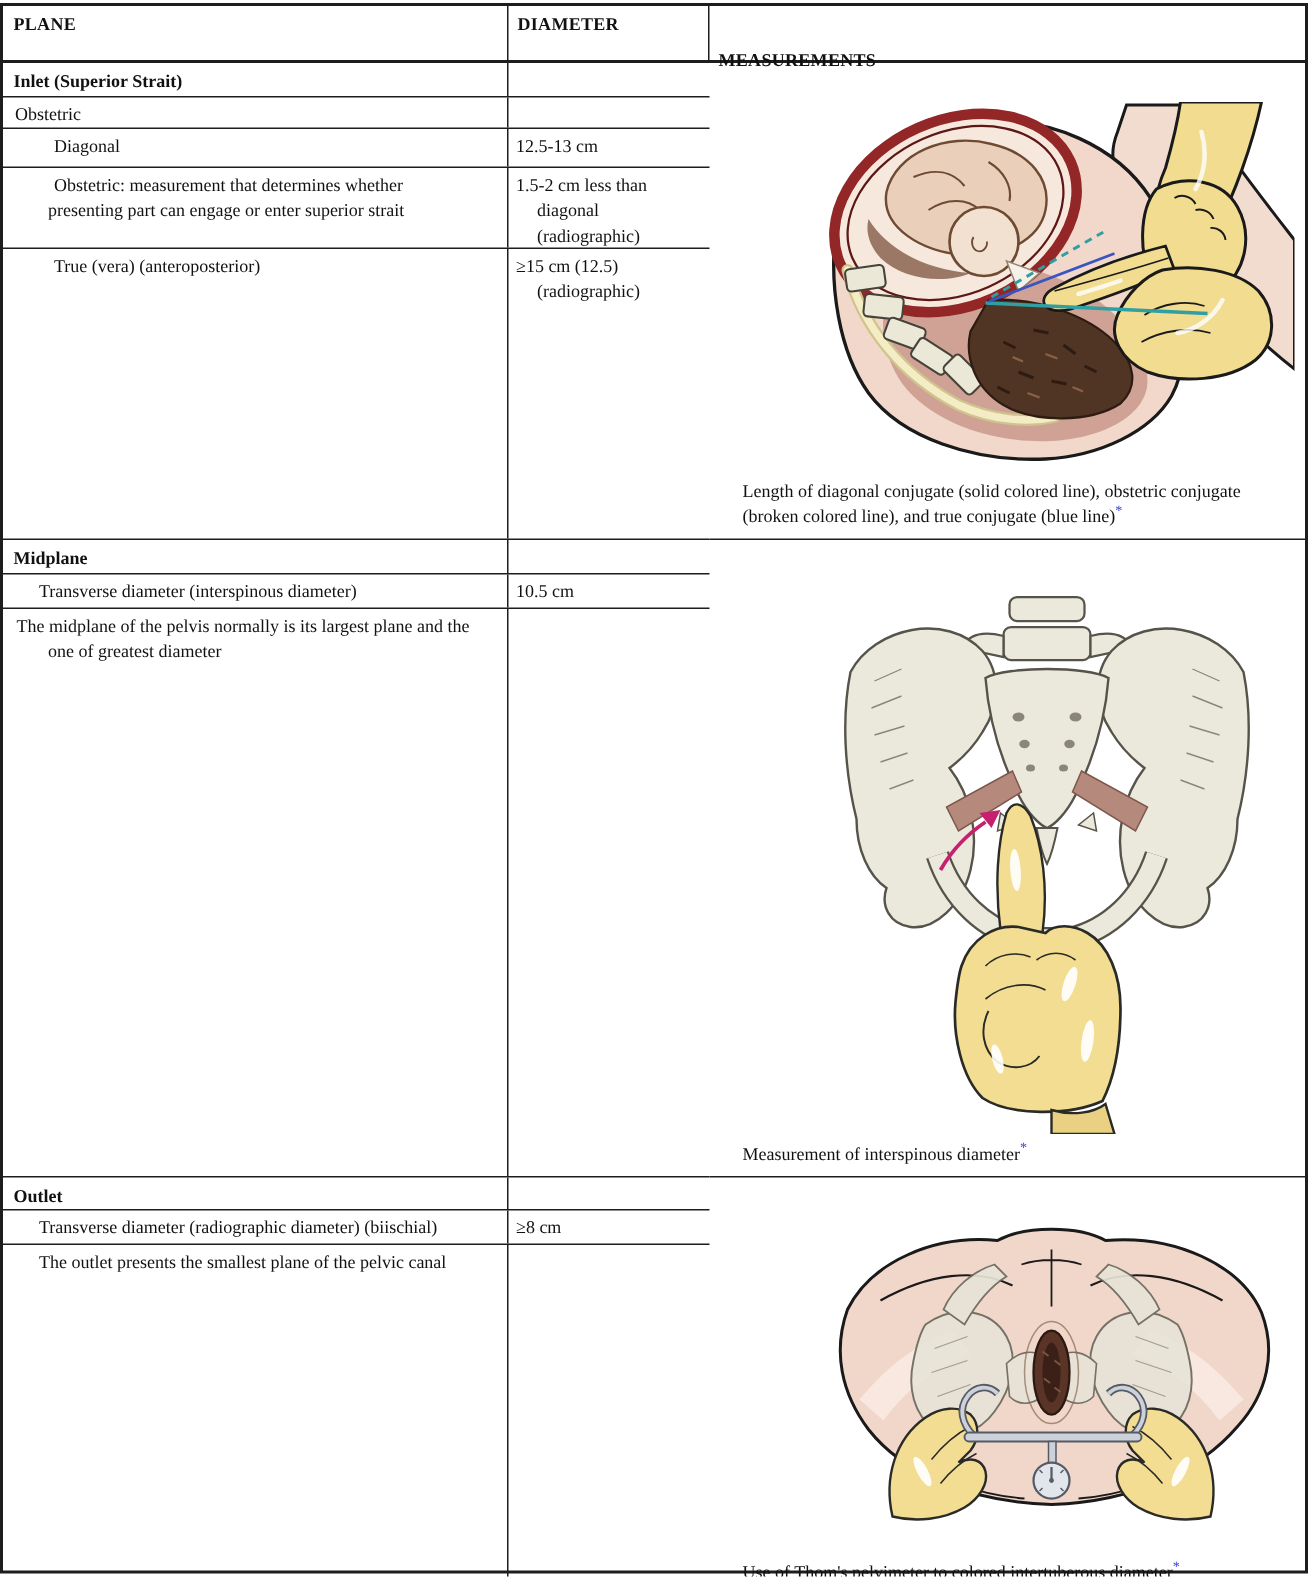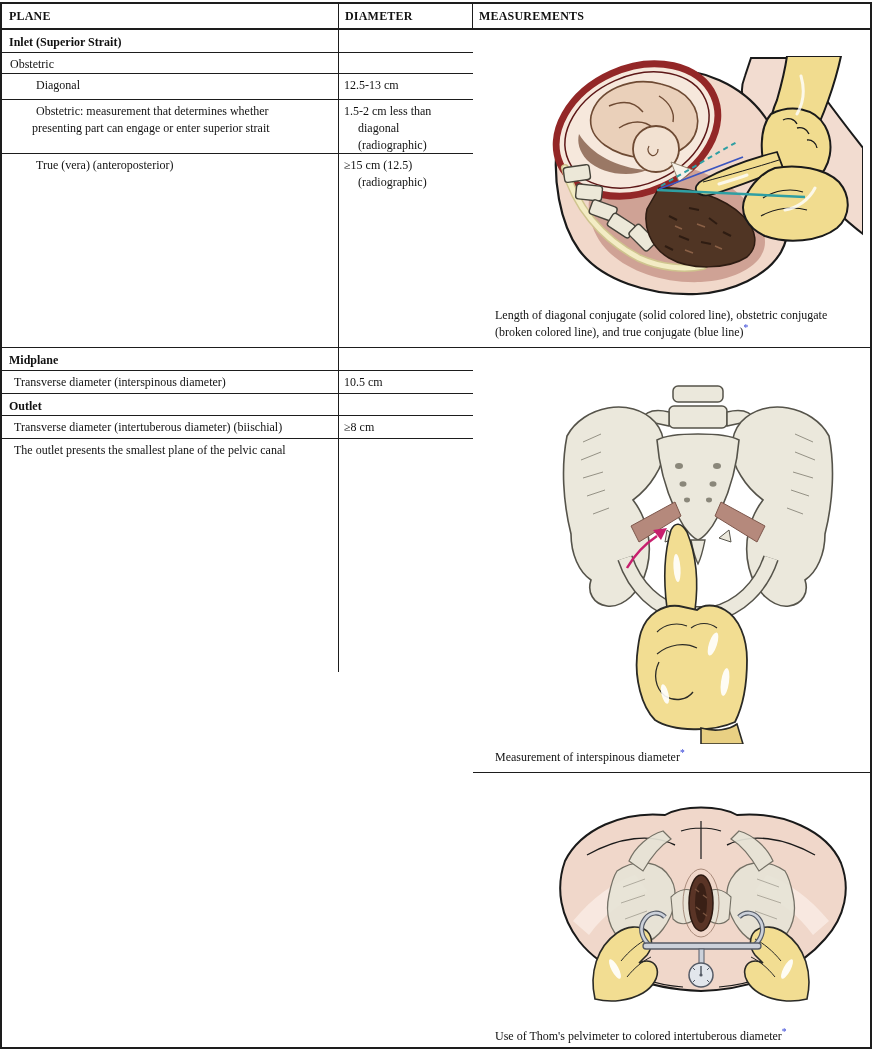--- a/index.html
+++ b/index.html
@@ -8,41 +8,41 @@
     width: 872px; height: 1051px;
     font-family: "Liberation Serif", "DejaVu Serif", serif;
     color: #111; position: relative;
   }
   .tbl {
     position: absolute; left: 0; top: 2px;
     width: 872px; height: 1047px;
     border: 2px solid #1d1d1d;
     background: #fff;
   }
-  .hdr-row { display: flex; height: 26px; border-bottom: 2px solid #1d1d1d; }
+  .hdr-row { display: flex; height: 38px; border-bottom: 2px solid #1d1d1d; }
   .hcell { font-weight: bold; font-size: 12px; padding-top: 5px; letter-spacing: .2px; }
   .w-plane { width: 337px; border-right: 1px solid #1d1d1d; }
   .w-diam  { width: 134px; border-right: 1px solid #1d1d1d; }
-  .w-meas  { flex: 1; }
+  .w-meas  { flex: 1; margin-top: 24px; }
   .hcell.w-plane { padding-left: 7px; }
   .hcell.w-diam  { padding-left: 6px; }
   .hcell.w-meas  { padding-left: 6px; }
 
   .body-row { display: flex; }
   .leftcols { width: 471px; }
   .meascol  { width: 397px; }
 
   .lrow { display: flex; border-bottom: 1px solid #1d1d1d; }
   .lrow:last-child { border-bottom: none; }
   .pc { width: 337px; border-right: 1px solid #1d1d1d; font-size: 12px; line-height: 1.4; }
   .dc { width: 134px; font-size: 12px; line-height: 1.4; padding: 3px 4px 0 19px; text-indent: -14px; }
   .pc.sect { padding: 4px 8px 0 7px; font-weight: bold; }
   .pc.grp  { padding: 3px 8px 0 8px; }
   .pc.sub  { padding: 3px 20px 0 30px; text-indent: 4px; }
-  .pc.top  { padding: 3px 8px 0 12px; }
+  .pc.top  { padding: 3px 8px 0 24px; }
   .pc.hang { padding: 3px 8px 0 30px; text-indent: -21px; }
 
   .h21{height:21px}.h22{height:22px}.h23{height:23px}.h26{height:26px}
   .h54{height:54px}.h194{height:194px}.h233{height:233px}.h379{height:379px}
 
   .mcell { border-bottom: 1px solid #1d1d1d; display: flex; flex-direction: column; overflow: hidden; justify-content: space-between; }
   .mcell:last-child { border-bottom: none; }
   .mc1 { height: 318px; } .mc2 { height: 425px; } .mc3 { height: 278px; }
   .art { flex: 0 0 auto; }
   .art1 { margin: 26px 0 0 66px; }
@@ -91,27 +91,31 @@
       </div>
 
       <div class="lrow h23">
         <div class="pc sect">Midplane</div>
         <div class="dc"></div>
       </div>
       <div class="lrow h23">
         <div class="pc top">Transverse diameter (interspinous diameter)</div>
         <div class="dc">10.5 cm</div>
       </div>
+      <div class="lrow h379">
+        <div class="pc hang">The midplane of the pelvis normally is its largest plane and the one of greatest diameter</div>
+        <div class="dc"></div>
+      </div>
 
       <div class="lrow h22">
         <div class="pc sect">Outlet</div>
         <div class="dc"></div>
       </div>
       <div class="lrow h23">
-        <div class="pc top">Transverse diameter (intertuberous diameter) (biischial)</div>
+        <div class="pc top">Transverse diameter (radiographic diameter) (biischial)</div>
         <div class="dc">≥8 cm</div>
       </div>
       <div class="lrow h233">
         <div class="pc top">The outlet presents the smallest plane of the pelvic canal</div>
         <div class="dc"></div>
       </div>
 
     </div>
 
     <div class="meascol">

